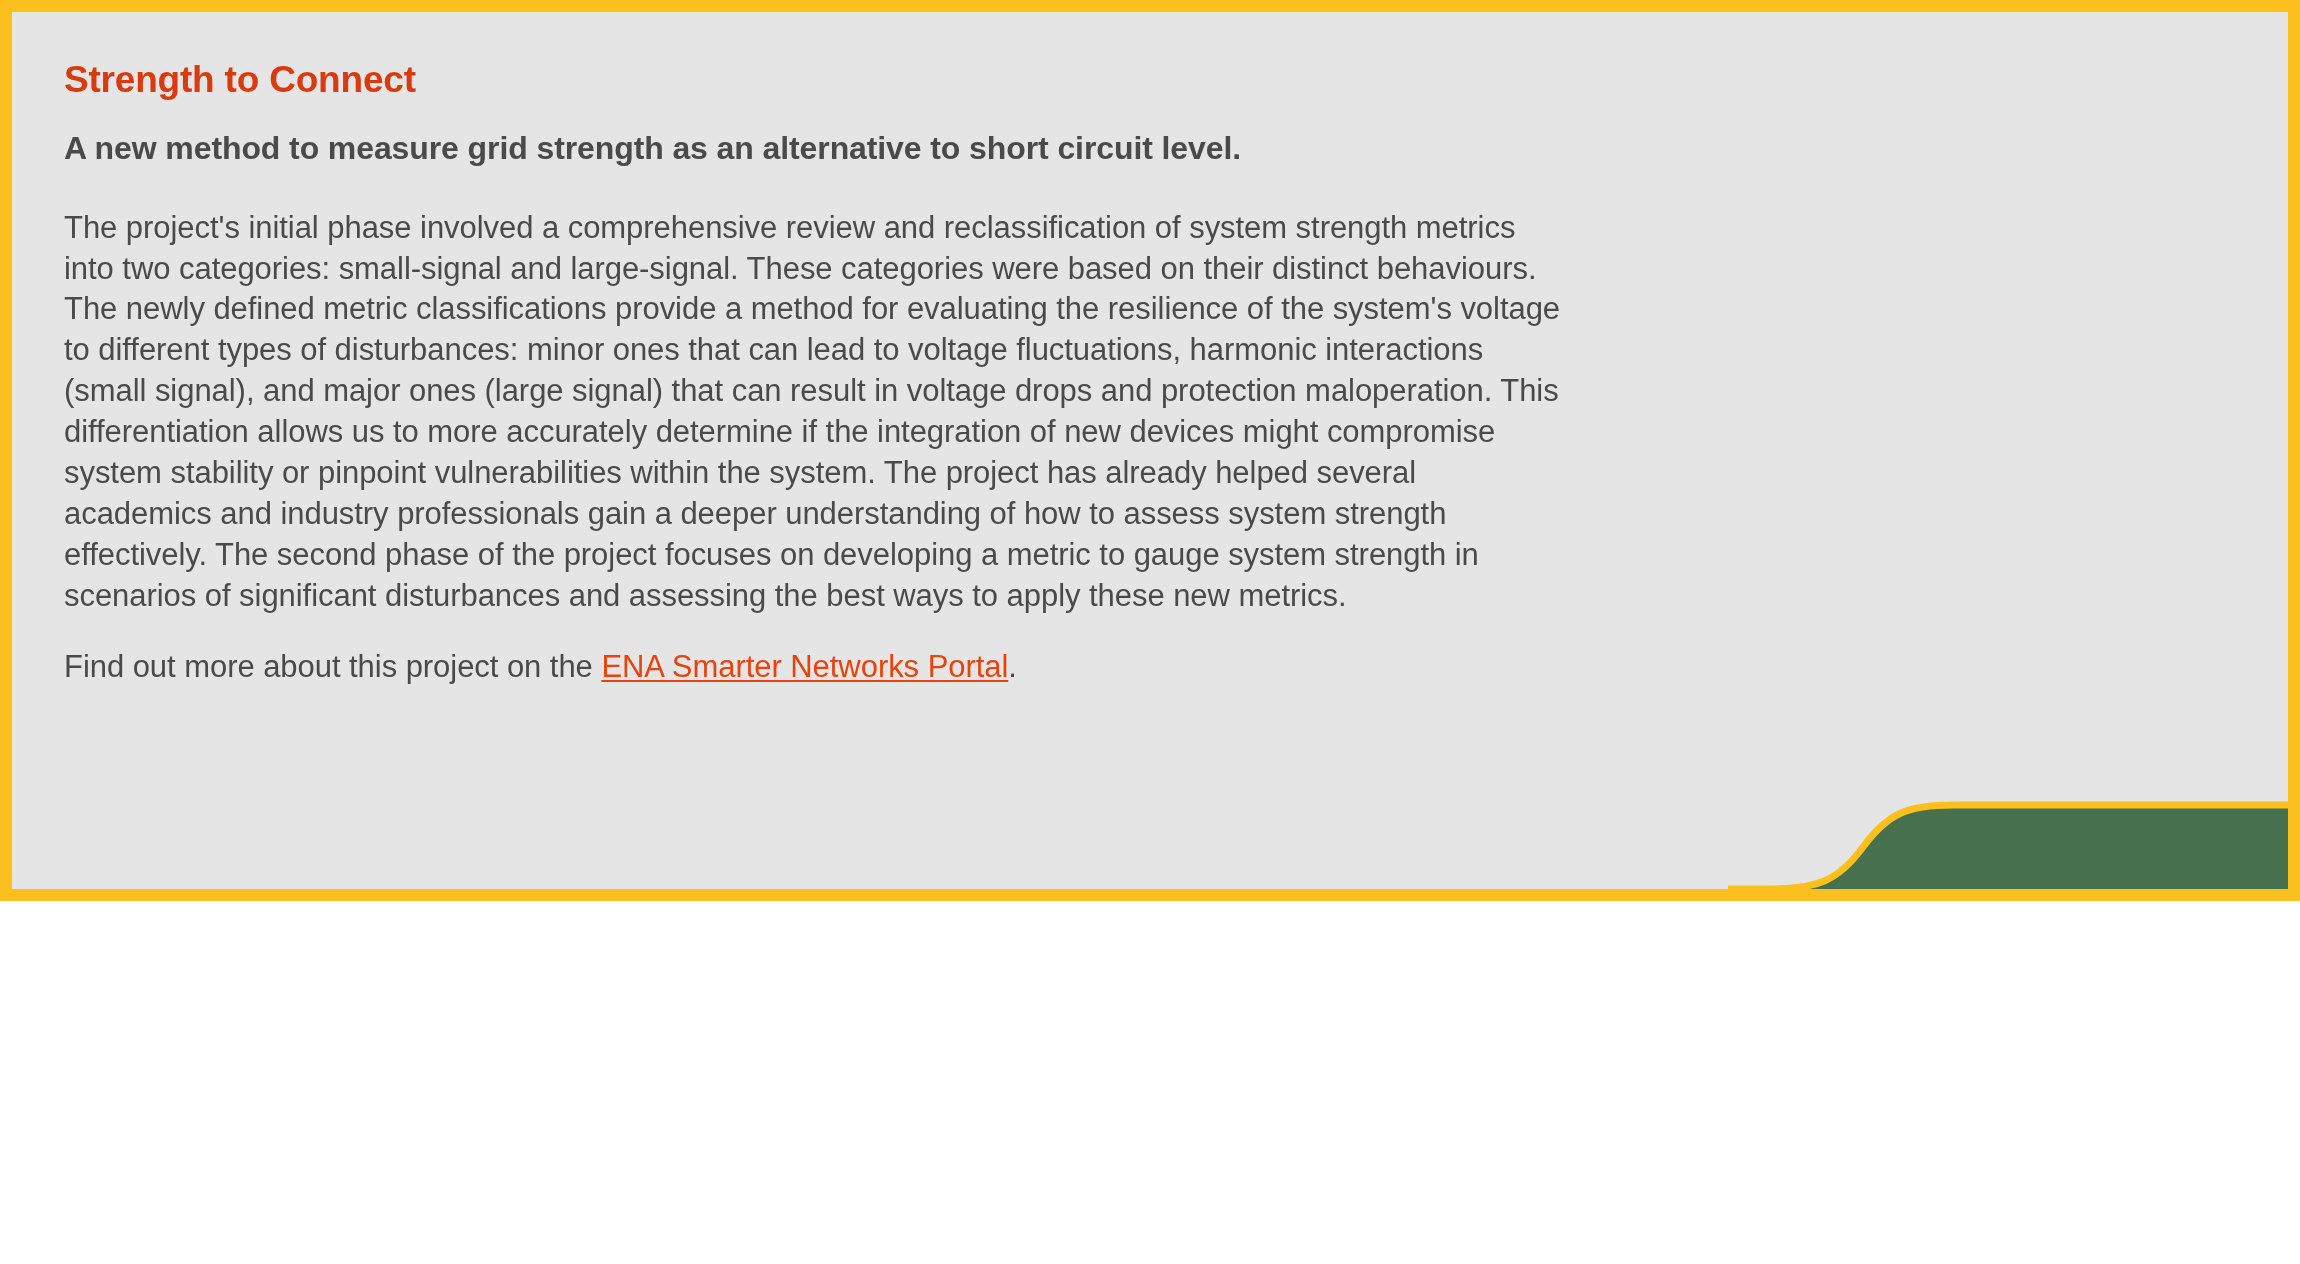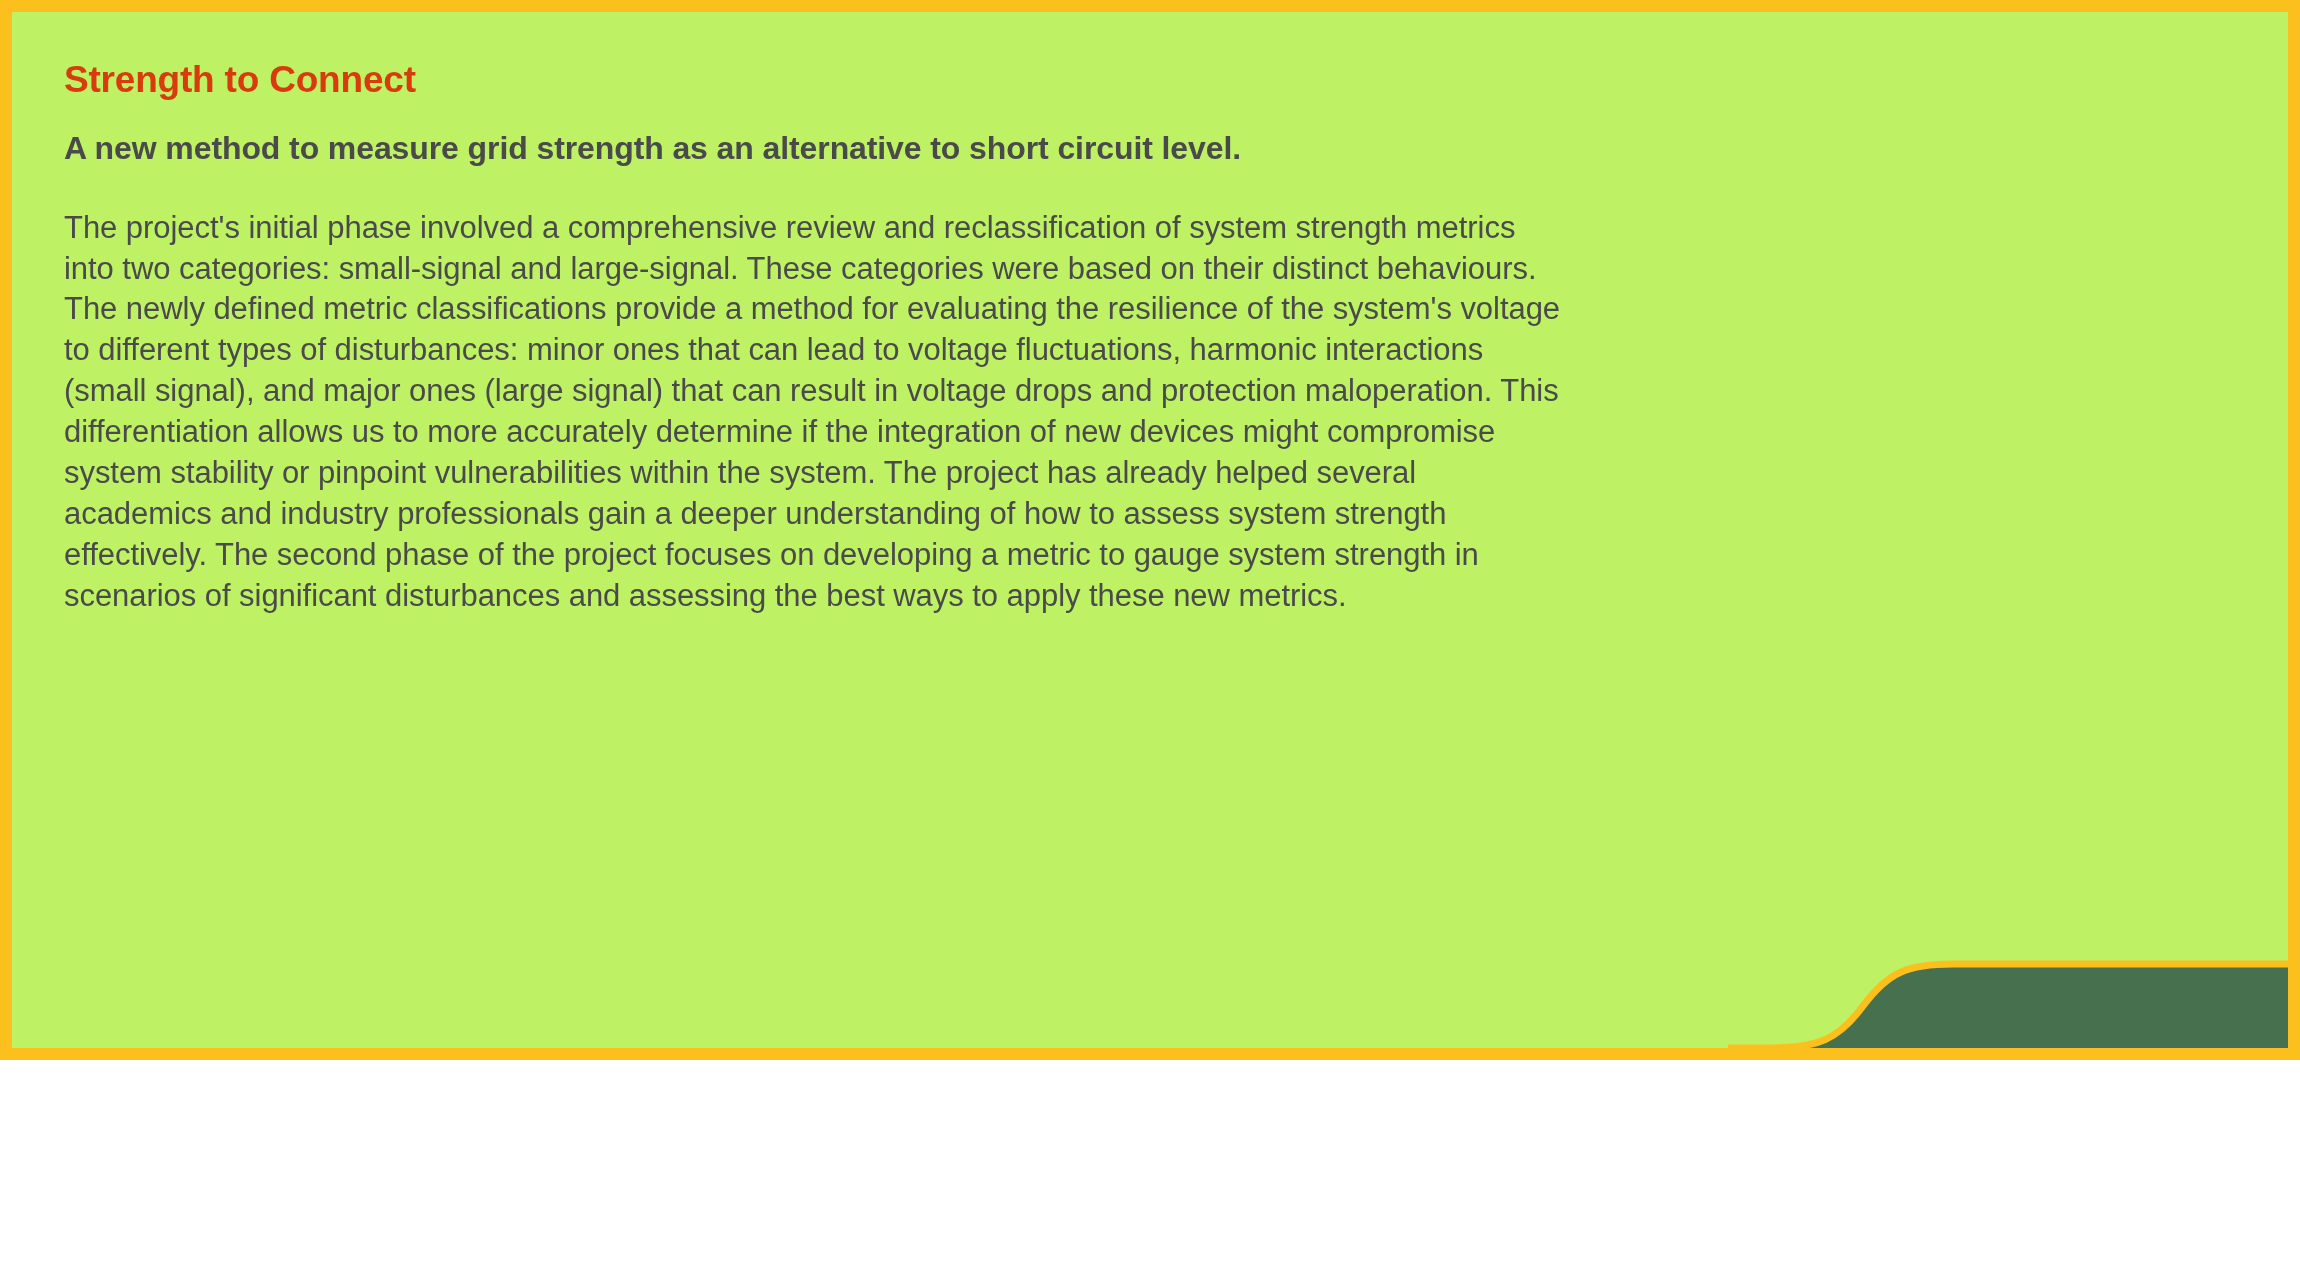--- a/index.html
+++ b/index.html
@@ -10,22 +10,22 @@
   }
   body {
     font-family: "Liberation Sans", sans-serif;
     -webkit-font-smoothing: antialiased;
   }
 
   .card {
     position: relative;
     box-sizing: border-box;
     width: 2300px;
-    height: 1060px;
-    background: #bef264;
+    height: 901px;
+    background: #e5e5e5;
     border: 12px solid #fcc01e;
     overflow: hidden;
   }
 
   .card-inner {
     position: relative;
     z-index: 2;
     padding: 46px 56px 0 52px;
   }
 
@@ -94,20 +94,21 @@
 <div class="card">
 
   <div class="card-inner">
 
     <h1 class="eyebrow-title">Strength to Connect</h1>
 
     <h2 class="lead">A new method to measure grid strength as an alternative to short circuit level.</h2>
 
     <p class="body-copy">The project's initial phase involved a comprehensive review and reclassification of system strength metrics into two categories: small-signal and large-signal. These categories were based on their distinct behaviours. The newly defined metric classifications provide a method for evaluating the resilience of the system's voltage to different types of disturbances: minor ones that can lead to voltage fluctuations, harmonic interactions (small signal), and major ones (large signal) that can result in voltage drops and protection maloperation. This differentiation allows us to more accurately determine if the integration of new devices might compromise system stability or pinpoint vulnerabilities within the system. The project has already helped several academics and industry professionals gain a deeper understanding of how to assess system strength effectively. The second phase of the project focuses on developing a metric to gauge system strength in scenarios of significant disturbances and assessing the best ways to apply these new metrics.</p>
 
+    <p class="find-out"><span>Find out more about this project on the </span><a class="portal-link">ENA Smarter Networks Portal</a><span>.</span></p>
 
   </div>
 
   <div class="corner-decoration">
     <svg viewBox="0 0 560 130" preserveAspectRatio="none" aria-hidden="true">
       <path d="M -20 130 L 40 130 C 90 130 110 122 135 88 C 160 54 180 46 225 46 L 560 46 L 560 130 Z" fill="#47704e"></path>
       <path d="M -20 130 L 40 130 C 90 130 110 122 135 88 C 160 54 180 46 225 46 L 560 46" fill="none" stroke="#fcc01e" stroke-width="7" stroke-linecap="butt"></path>
     </svg>
   </div>
 

